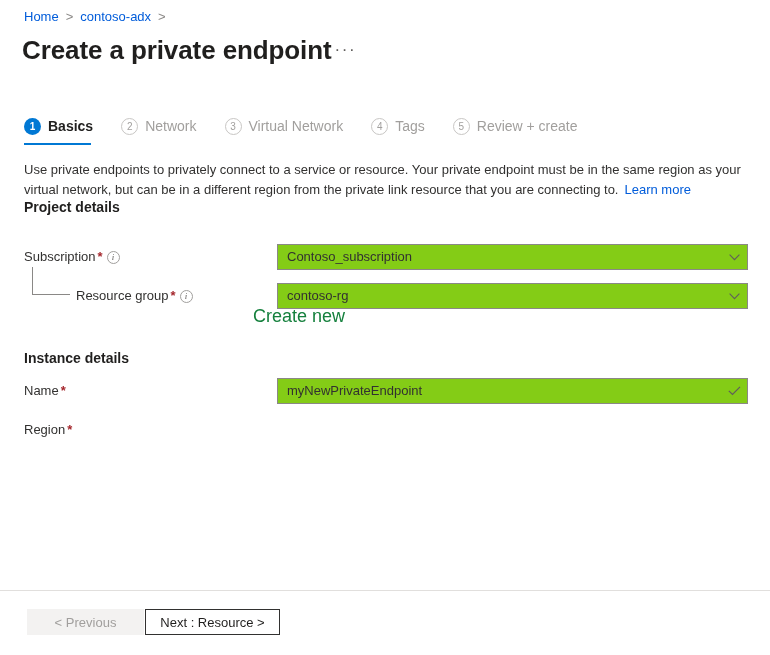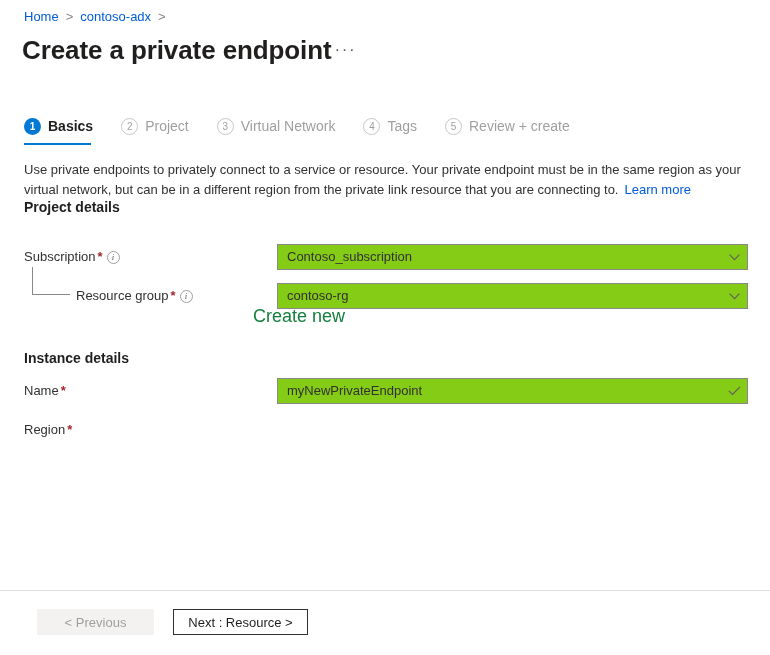--- a/index.html
+++ b/index.html
@@ -130,22 +130,22 @@
     font-size: 18px; line-height: 18px; color: #15803d;
     text-decoration: none; cursor: pointer;
   }
 
   
   .footer-divider {
     position: absolute; left: 0; top: 590px; width: 770px;
     height: 1px; background: #e1dfdd;
   }
   .footer-buttons {
-    position: absolute; left: 37px; top: 609px;
-    display: flex; align-items: center; gap: 19px;
+    position: absolute; left: 27px; top: 609px;
+    display: flex; align-items: center; gap: 1px;
   }
   .btn {
     height: 26px; min-width: 117px; padding: 0 14px;
     font-size: 13px; font-family: "Liberation Sans", sans-serif;
     display: inline-flex; align-items: center; justify-content: center;
     cursor: pointer; background: #fff;
   }
   .btn.disabled {
     background: #f3f2f1; border: 1px solid #f3f2f1;
     color: #a19f9d; cursor: default;
@@ -172,21 +172,21 @@
     <span class="more-menu">···</span>
   </div>
 
   <div class="tabs">
     <div class="tab active">
       <span class="tab-num">1</span>
       <span class="tab-label">Basics</span>
     </div>
     <div class="tab inactive">
       <span class="tab-num">2</span>
-      <span class="tab-label">Project</span>
+      <span class="tab-label">Network</span>
     </div>
     <div class="tab inactive">
       <span class="tab-num">3</span>
       <span class="tab-label">Virtual Network</span>
     </div>
     <div class="tab inactive">
       <span class="tab-num">4</span>
       <span class="tab-label">Tags</span>
     </div>
     <div class="tab inactive">

